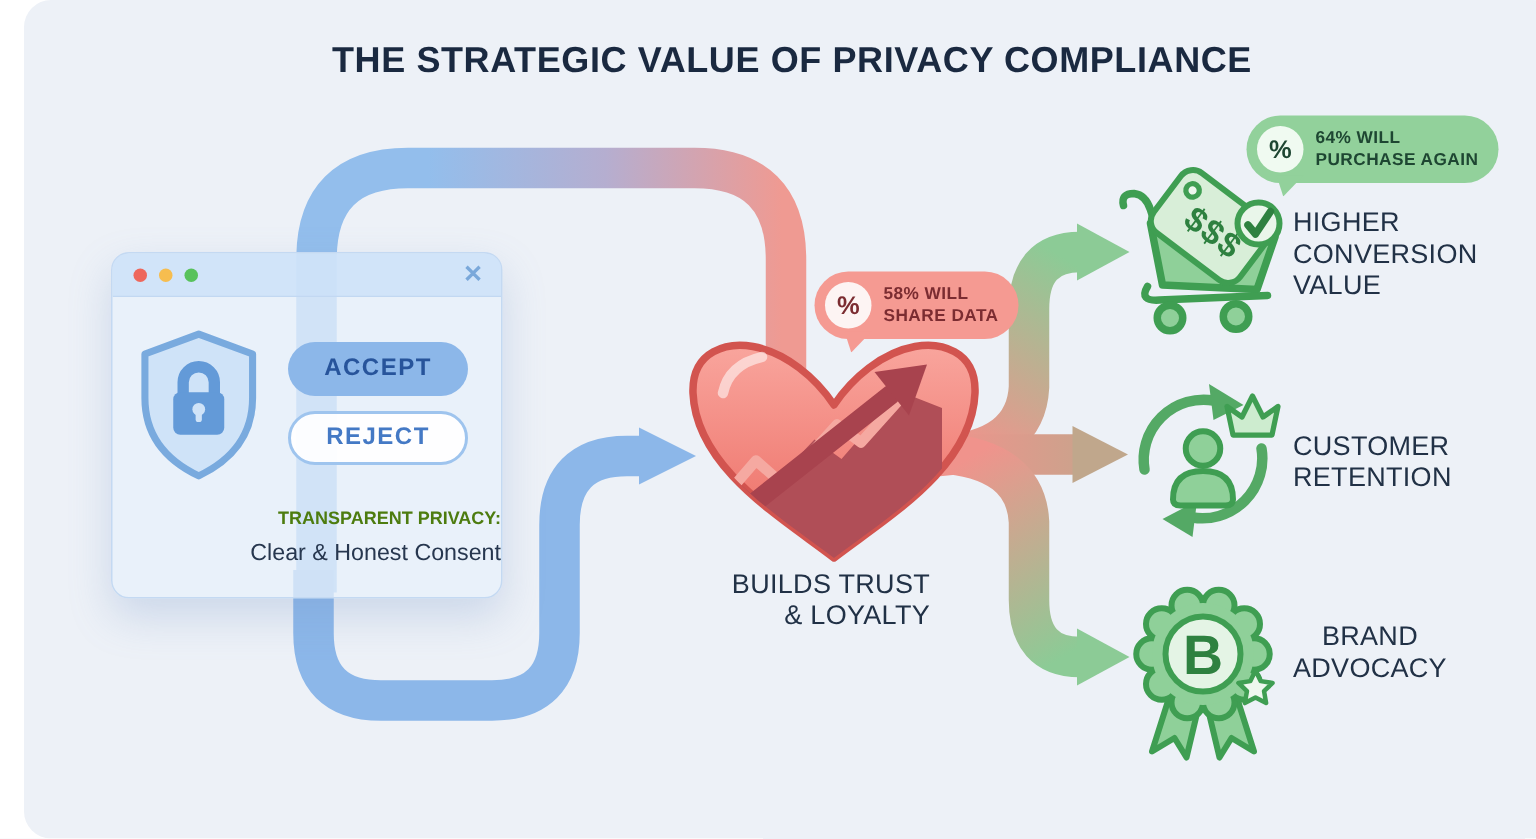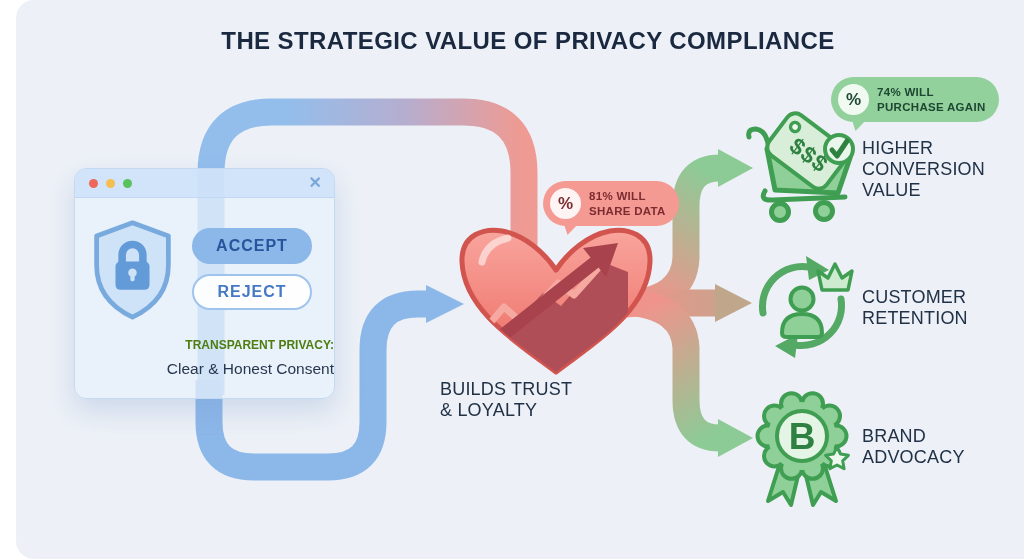--- a/index.html
+++ b/index.html
@@ -35,24 +35,24 @@
   .bubble.red .btxt{color:#7b2c31;}
   .bubble.red .bubble-tail{background:#f59a92;}
   .bubble.green{left:815px;top:77px;background:#92d19b;}
   .bubble.green .pct{background:#f0faf1;color:#1e4632;}
   .bubble.green .btxt{color:#1e4632;}
   .bubble.green .bubble-tail{background:#92d19b;}
 
   
   .label{position:absolute;font-weight:normal;color:#213146;white-space:pre-line;font-size:18px;line-height:21px;
          letter-spacing:.2px;z-index:2;}
-  .label.center{left:424px;top:379px;width:180px;text-align:left;}
+  .label.center{left:424px;top:379px;width:180px;text-align:right;}
   .label.o1{left:846px;top:138px;}
   .label.o2{left:846px;top:287px;}
-  .label.o3{left:846px;top:426px;}
+  .label.o3{left:846px;top:414px;text-align:center;}
 </style>
 </head>
 <body>
 
 <div class="canvas">
 
   <div class="title">THE STRATEGIC VALUE OF PRIVACY COMPLIANCE</div>
 
   <svg class="flow-svg" width="1024" height="559" viewBox="0 0 1024 559">
     <defs>
@@ -169,27 +169,27 @@
       <rect x="42.8" y="56" width="4.4" height="9" rx="2" fill="#cfe3f8"></rect>
     </svg>
     <div class="btn accept">ACCEPT</div>
     <div class="btn reject">REJECT</div>
     <div class="win-heading">TRANSPARENT PRIVACY:</div>
     <div class="win-sub">Clear &amp; Honest Consent</div>
   </div>
 
   <div class="bubble red">
     <span class="pct">%</span>
-    <span class="btxt">81% WILL
+    <span class="btxt">58% WILL
 SHARE DATA</span>
     <span class="bubble-tail"></span>
   </div>
   <div class="bubble green">
     <span class="pct">%</span>
-    <span class="btxt">74% WILL
+    <span class="btxt">64% WILL
 PURCHASE AGAIN</span>
     <span class="bubble-tail"></span>
   </div>
 
   <div class="label center">BUILDS TRUST
 &amp; LOYALTY</div>
   <div class="label o1">HIGHER
 CONVERSION
 VALUE</div>
   <div class="label o2">CUSTOMER

